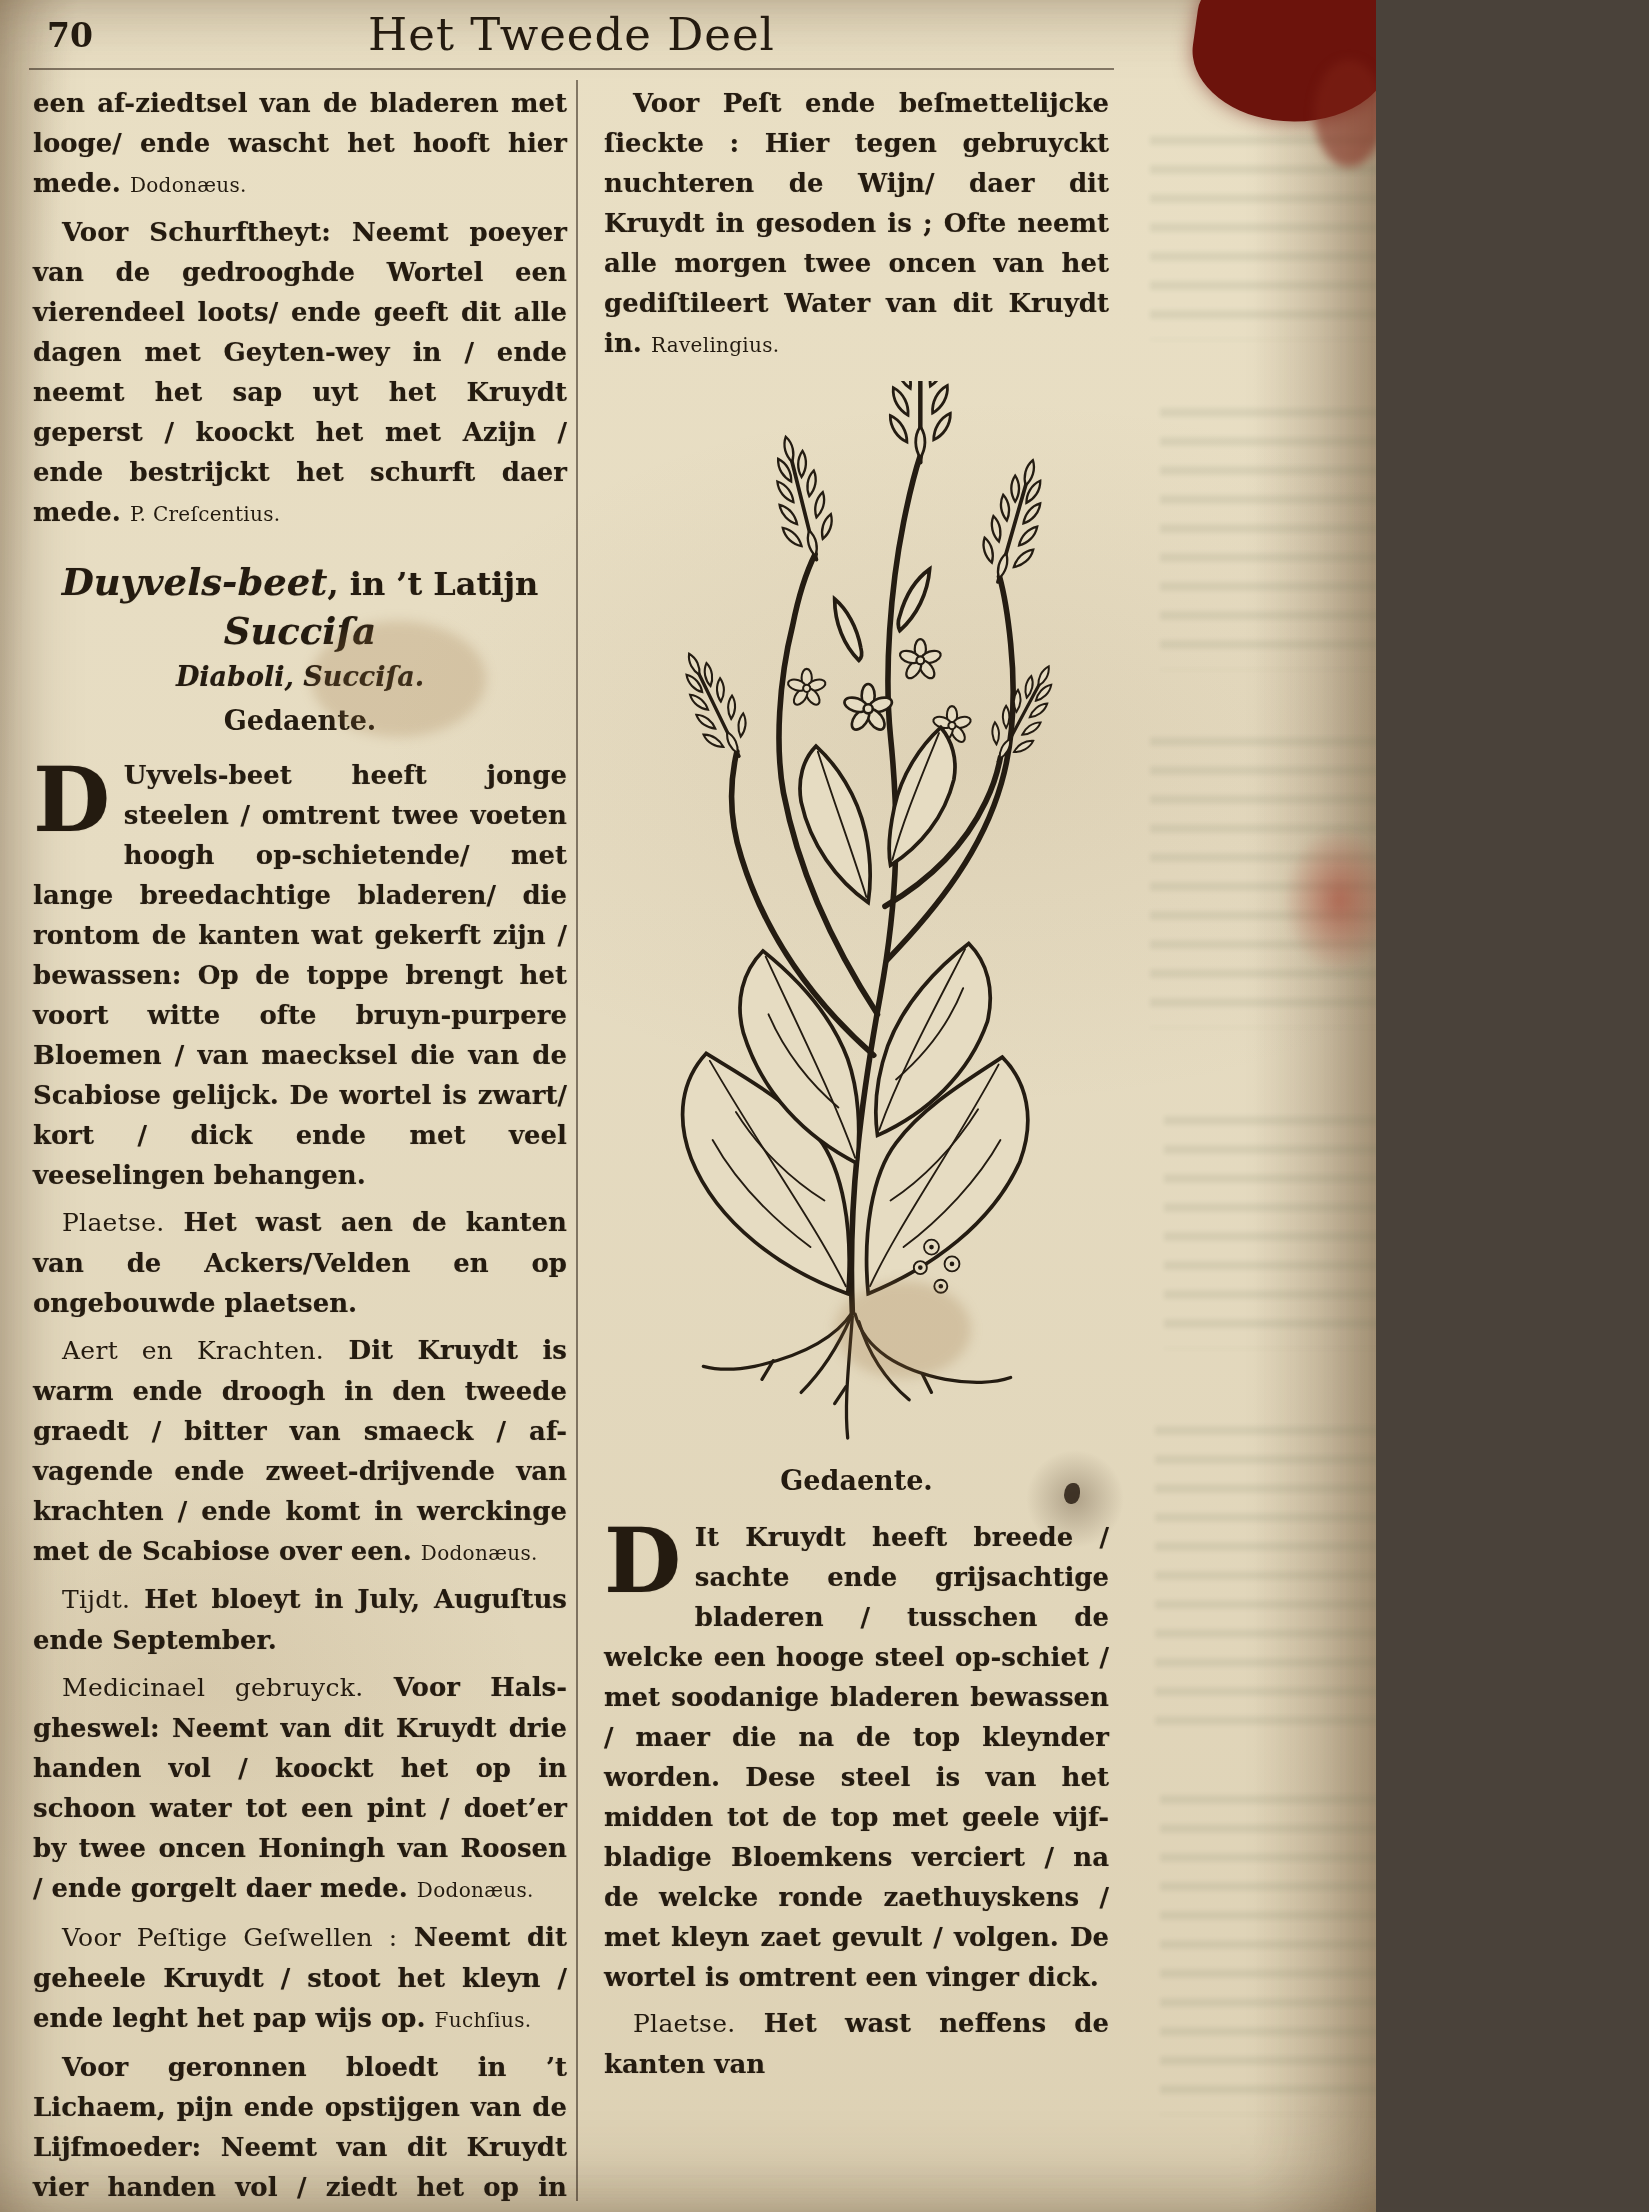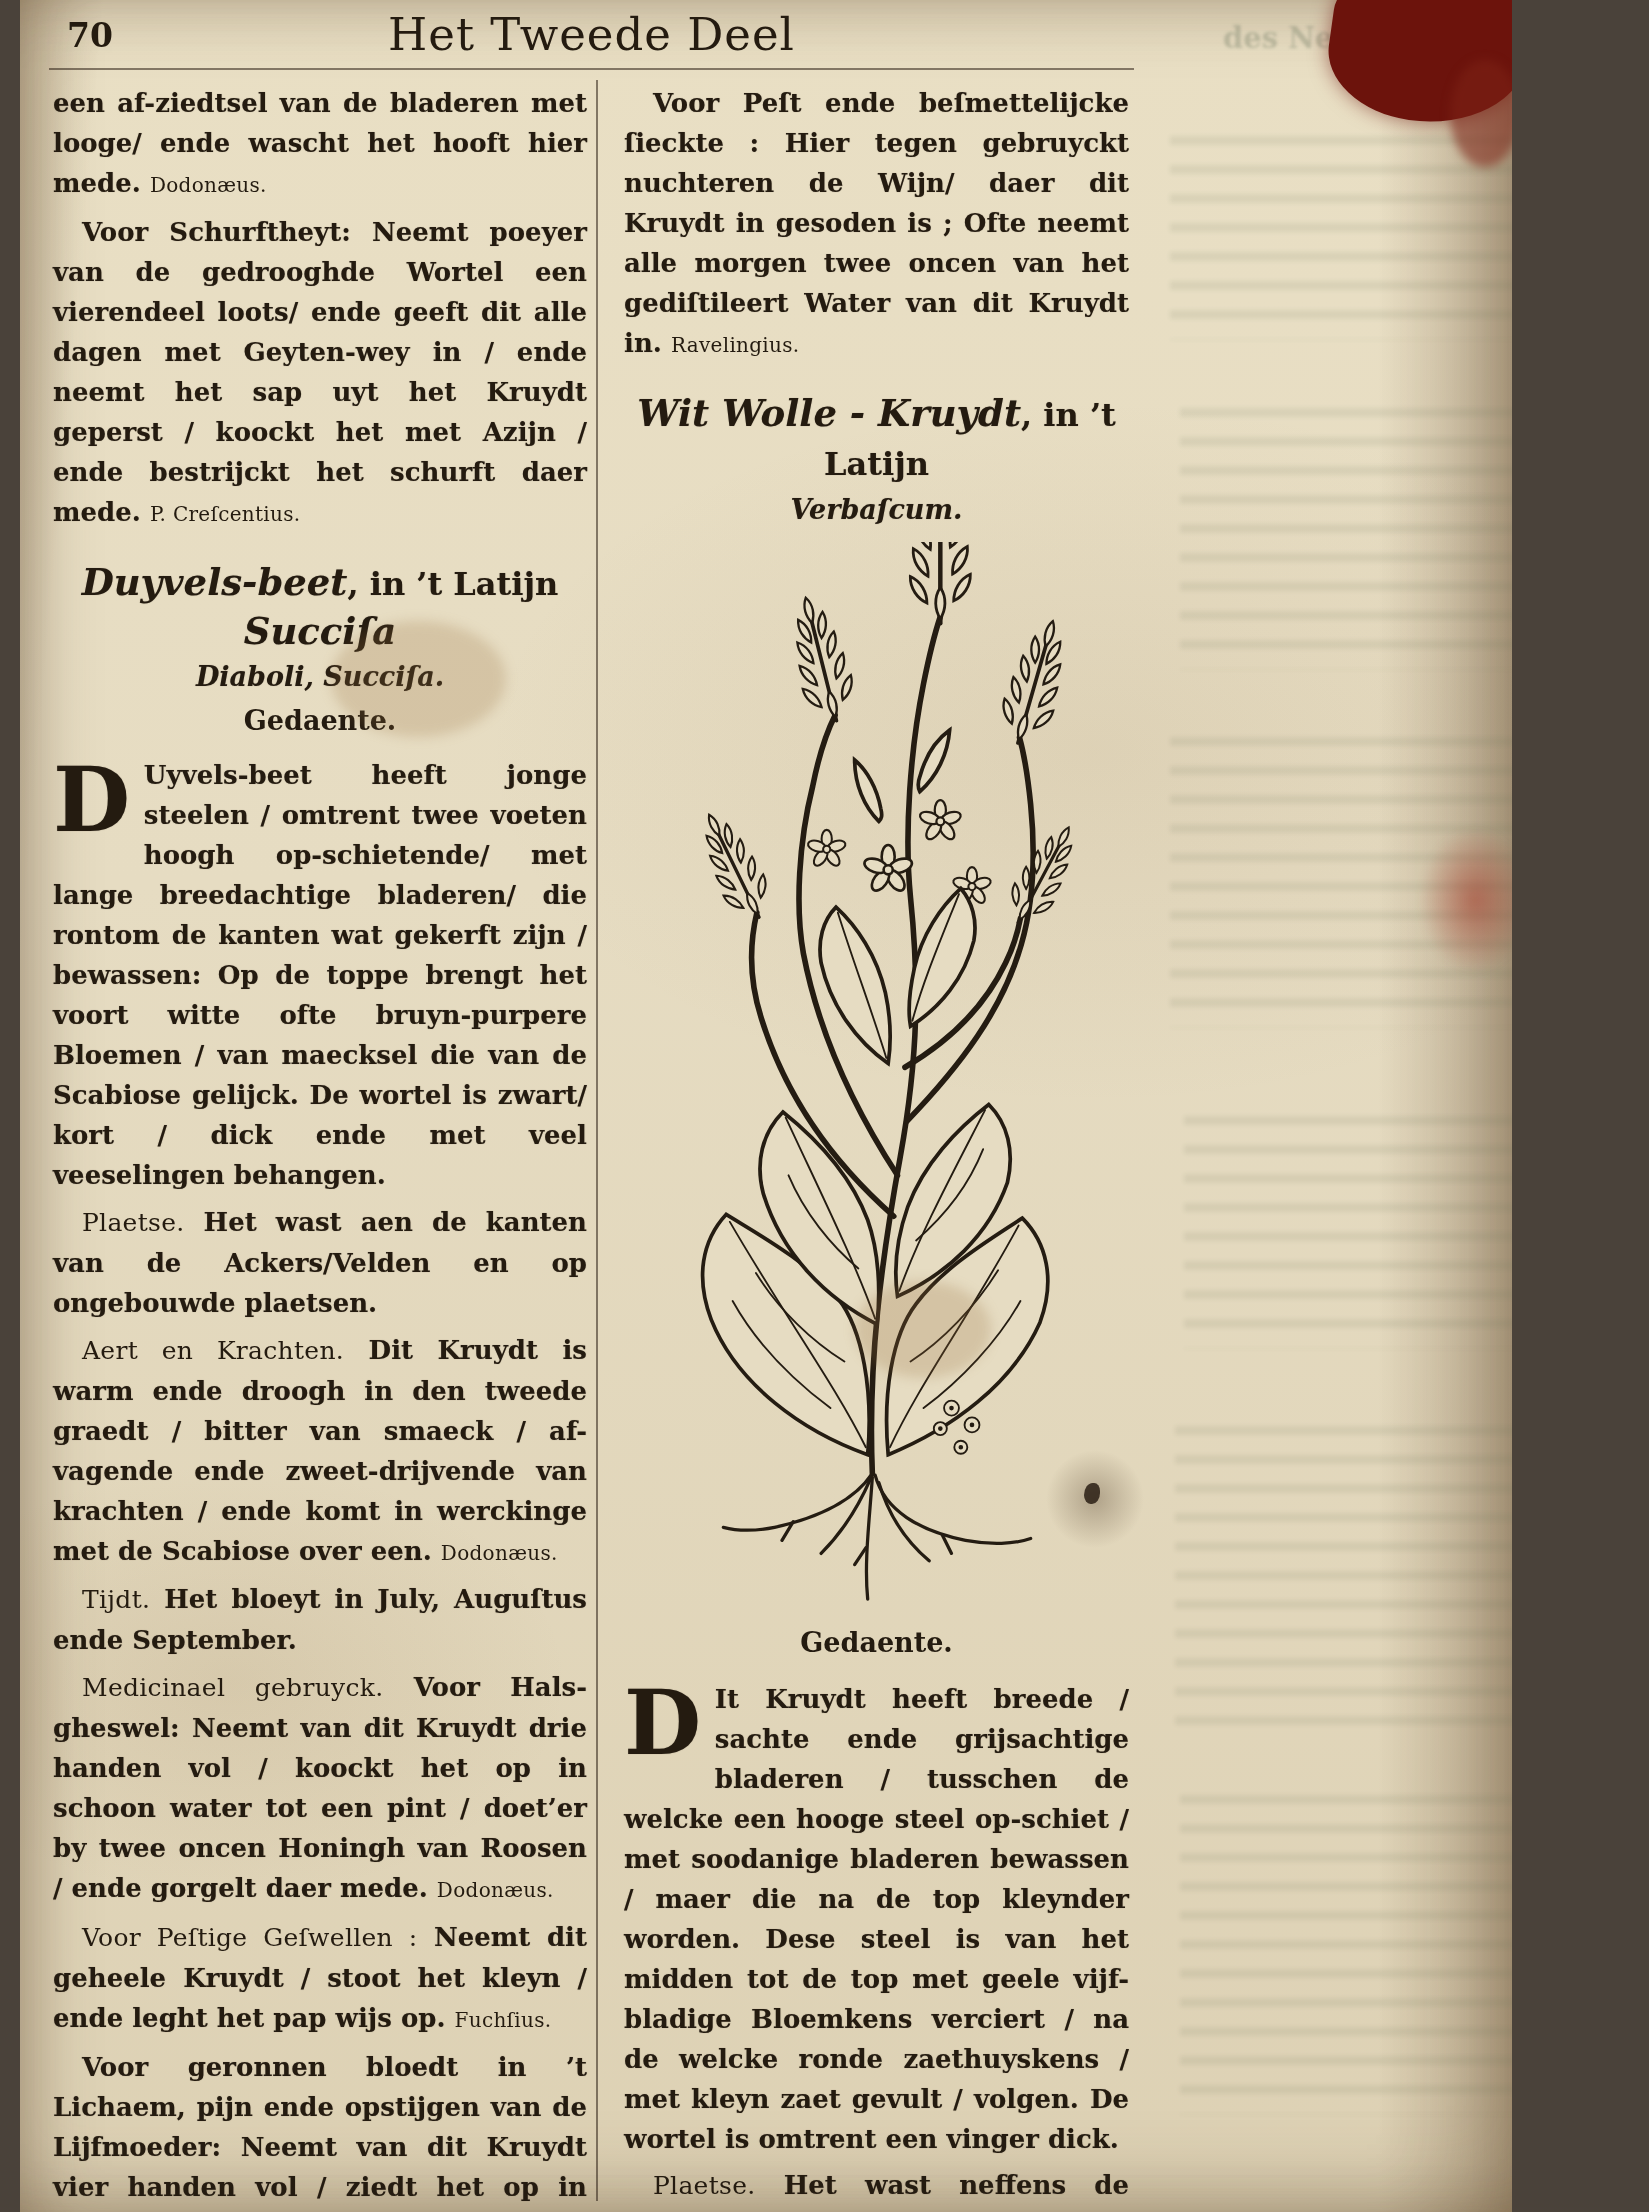--- a/index.html
+++ b/index.html
@@ -1,30 +1,29 @@
 <!DOCTYPE html>
 <html><head>
 <meta charset="utf-8">
 <style>
   html,body{margin:0;padding:0;background:#4a423a;}
   .page{
-    position:relative;width:1492px;height:2212px;overflow:hidden;
+    position:relative;width:1376px;height:2212px;overflow:hidden;
     font-family:"DejaVu Serif",serif;color:#241b10;
     background:
       radial-gradient(circle 68px at 1075px 1499px, rgba(60,40,20,0.30), transparent 72%),
       radial-gradient(485px 311px at 14% 76%, rgba(140,110,70,0.12), transparent 70%),
       radial-gradient(873px 505px at 72% 34%, rgba(140,110,70,0.10), transparent 70%),
       linear-gradient(95deg, rgba(120,95,60,0.22) 0%, rgba(0,0,0,0) 5%),
       linear-gradient(270deg, rgba(100,70,40,0.25) 0%, rgba(0,0,0,0) 9%),
       linear-gradient(180deg,#e9dfc4 0%,#e6dcc2 40%,#ddd1b4 100%);
     box-shadow: inset 39px 0 68px -29px rgba(80,55,30,0.35),
                 inset -68px 0 97px -39px rgba(80,55,30,0.30),
                 inset 0 -49px 87px -39px rgba(80,55,30,0.30),
                 inset 0 39px 78px -39px rgba(80,55,30,0.22);
-    margin-left: 20px;
   }
   .page-number{position:absolute;left:47px;top:15.5px;font-size:33px;font-weight:700;}
   .header-title{position:absolute;left:29px;top:7.8px;width:1085px;text-align:center;
     font-size:45px;font-weight:400;letter-spacing:1px;}
   .header-rule{position:absolute;left:29px;top:68px;width:1085px;height:1.9px;
     background:rgba(45,33,22,0.55);}
   .column-divider{position:absolute;left:576px;top:80px;height:2121px;width:1.9px;
     background:rgba(45,33,22,0.55);}
 
   .col{position:absolute;top:83px;text-align:justify;font-weight:700;
@@ -142,26 +141,20 @@
     </p>
   </div>
 
   <div class="col col-right">
 
     <p class="para indent">
       <span>Voor Peſt ende beſmettelijcke ſieckte : Hier tegen gebruyckt nuchteren de Wijn/ daer dit Kruydt in gesoden is ; Ofte neemt alle morgen twee oncen van het gediſtileert Water van dit Kruydt in.</span>
       <span class="attr">Ravelingius.</span>
     </p>
 
-    <div class="chapter-heading">
-      <div class="heading-line1">
-        <span class="h-italic">Wit Wolle - Kruydt</span><span class="h-roman">, in ’t Latijn</span>
-      </div>
-      <div class="heading-line2">Verbaſcum.</div>
-    </div>
 
     <figure class="woodcut">
       <svg viewBox="0 0 500 1150" width="466" height="1071" aria-hidden="true">
         <defs>
           <path id="bud" d="M0 0 C -5 -8 -6 -19 0 -28 C 6 -19 5 -8 0 0 Z"></path>
           <g id="spike">
             <path d="M0 6 L0 -106" stroke-width="4"></path>
             <use href="#bud" transform="translate(0,2)"></use>
             <use href="#bud" transform="translate(-12,-12) rotate(-32)"></use>
             <use href="#bud" transform="translate(12,-14) rotate(32)"></use>

